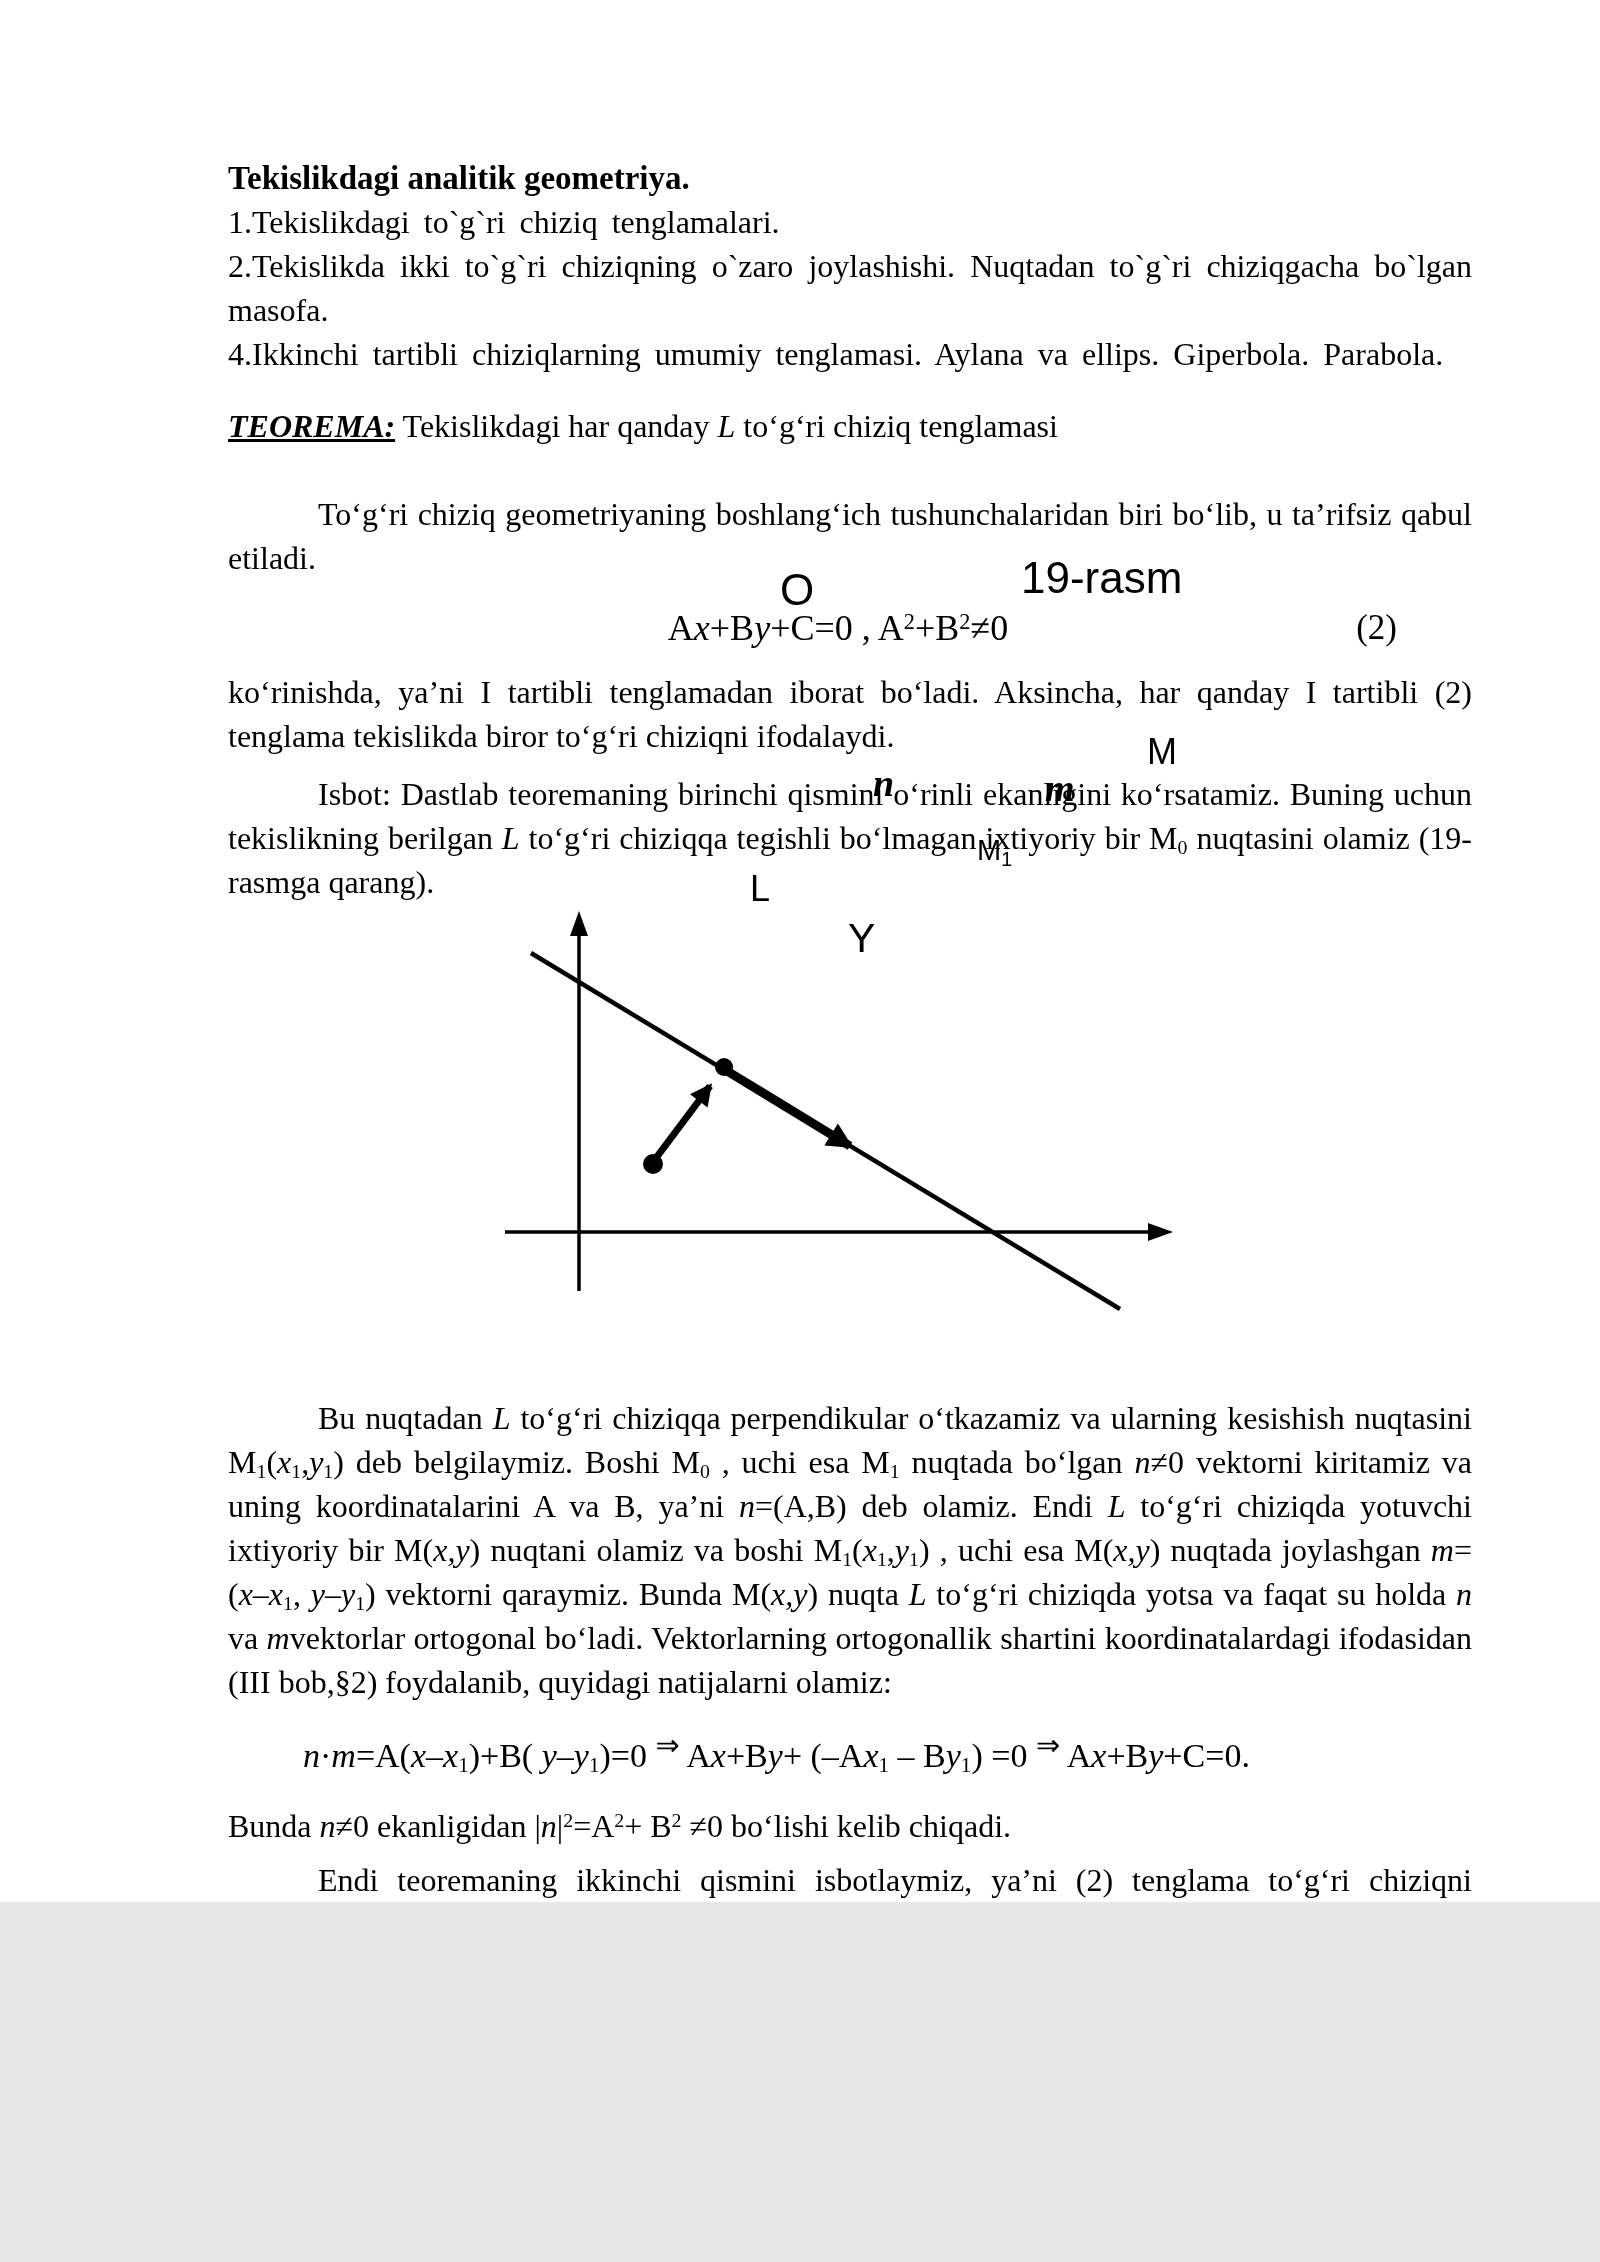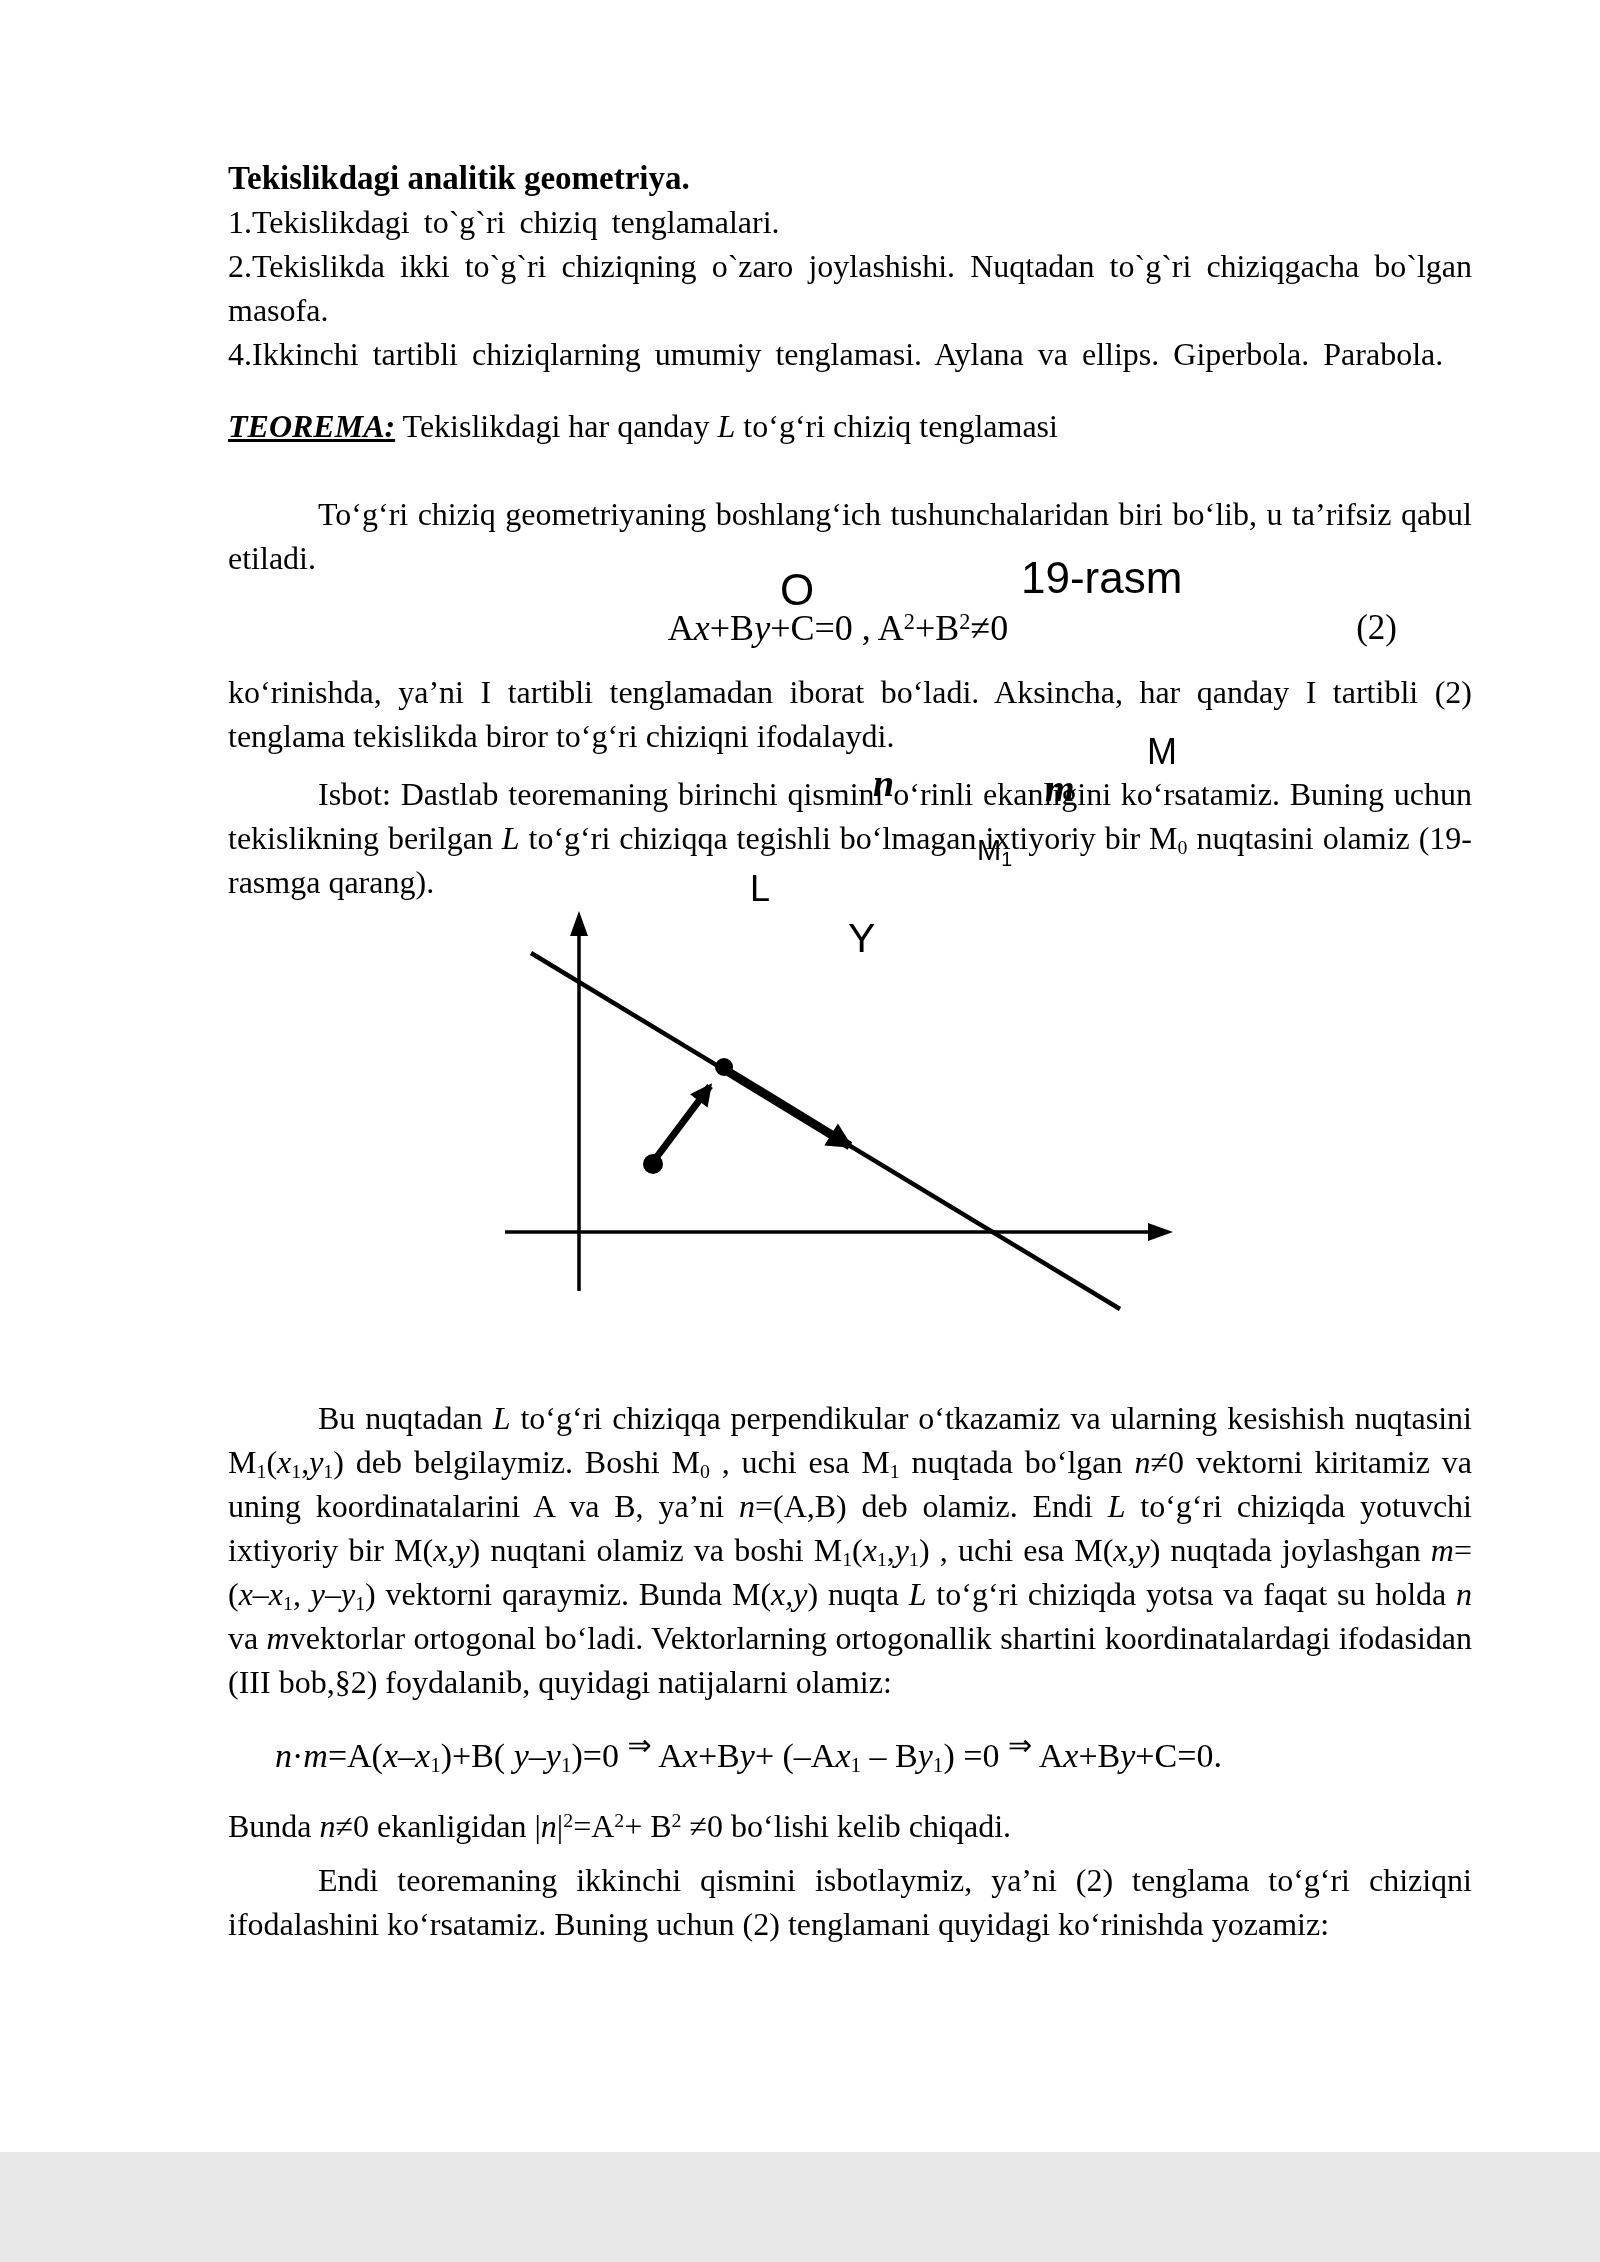--- a/index.html
+++ b/index.html
@@ -1,36 +1,36 @@
 <!DOCTYPE html>
 <html><head>
 <meta charset="utf-8">
 <style>
   html,body{margin:0;padding:0;background:#e8e8e8;}
   .page{
-    position:relative;width:1600px;height:2152px;background:#ffffff;
+    position:relative;width:1600px;height:1902px;background:#ffffff;
     font-family:"Liberation Serif",serif;font-size:32px;line-height:44px;color:#000;
     overflow:hidden;margin:0 auto;
   }
   .content{padding:156px 128px 0 228px;}
   .title{font-weight:bold;margin:0;font-size:33px;}
   .plist p{margin:0;text-align:justify;word-spacing:6px;}
   .para{margin:0;text-align:justify;position:relative;}
   .indent{text-indent:90px;}
   .mt-blank{margin-top:44px;}
   .theorem{margin-top:28px;text-align:left;}
   .eqrow{position:relative;margin-top:24px;height:48px;}
   .eqbody{display:block;text-align:center;font-size:36px;line-height:48px;margin-right:24px;}
   .eqnum{position:absolute;right:75px;top:2px;font-size:35px;}
   .after-eq{margin-top:18px;}
   .isbot{margin-top:14px;}
   .figure{position:relative;margin-top:6px;height:420px;}
   .figure svg{position:absolute;left:0;top:0;}
   .main-para{margin-top:66px;}
-  .ortho{margin-top:26px;margin-left:47px;font-size:34px;line-height:52px;text-align:left;position:relative;}
+  .ortho{margin-top:26px;margin-left:75px;font-size:34px;line-height:52px;text-align:left;position:relative;}
   .bunda{margin-top:22px;text-align:left;}
   .final{margin-top:10px;}
   
   .rs-i{font-style:italic;}
   .rs-bi{font-weight:bold;font-style:italic;}
   .rs-u{text-decoration:underline;}
   .rs-sub{font-size:0.62em;vertical-align:-0.25em;line-height:0;}
   .rs-sup{font-size:0.62em;vertical-align:0.5em;line-height:0;}
   .rs-arr{font-size:0.85em;vertical-align:0.4em;line-height:0;}
   

